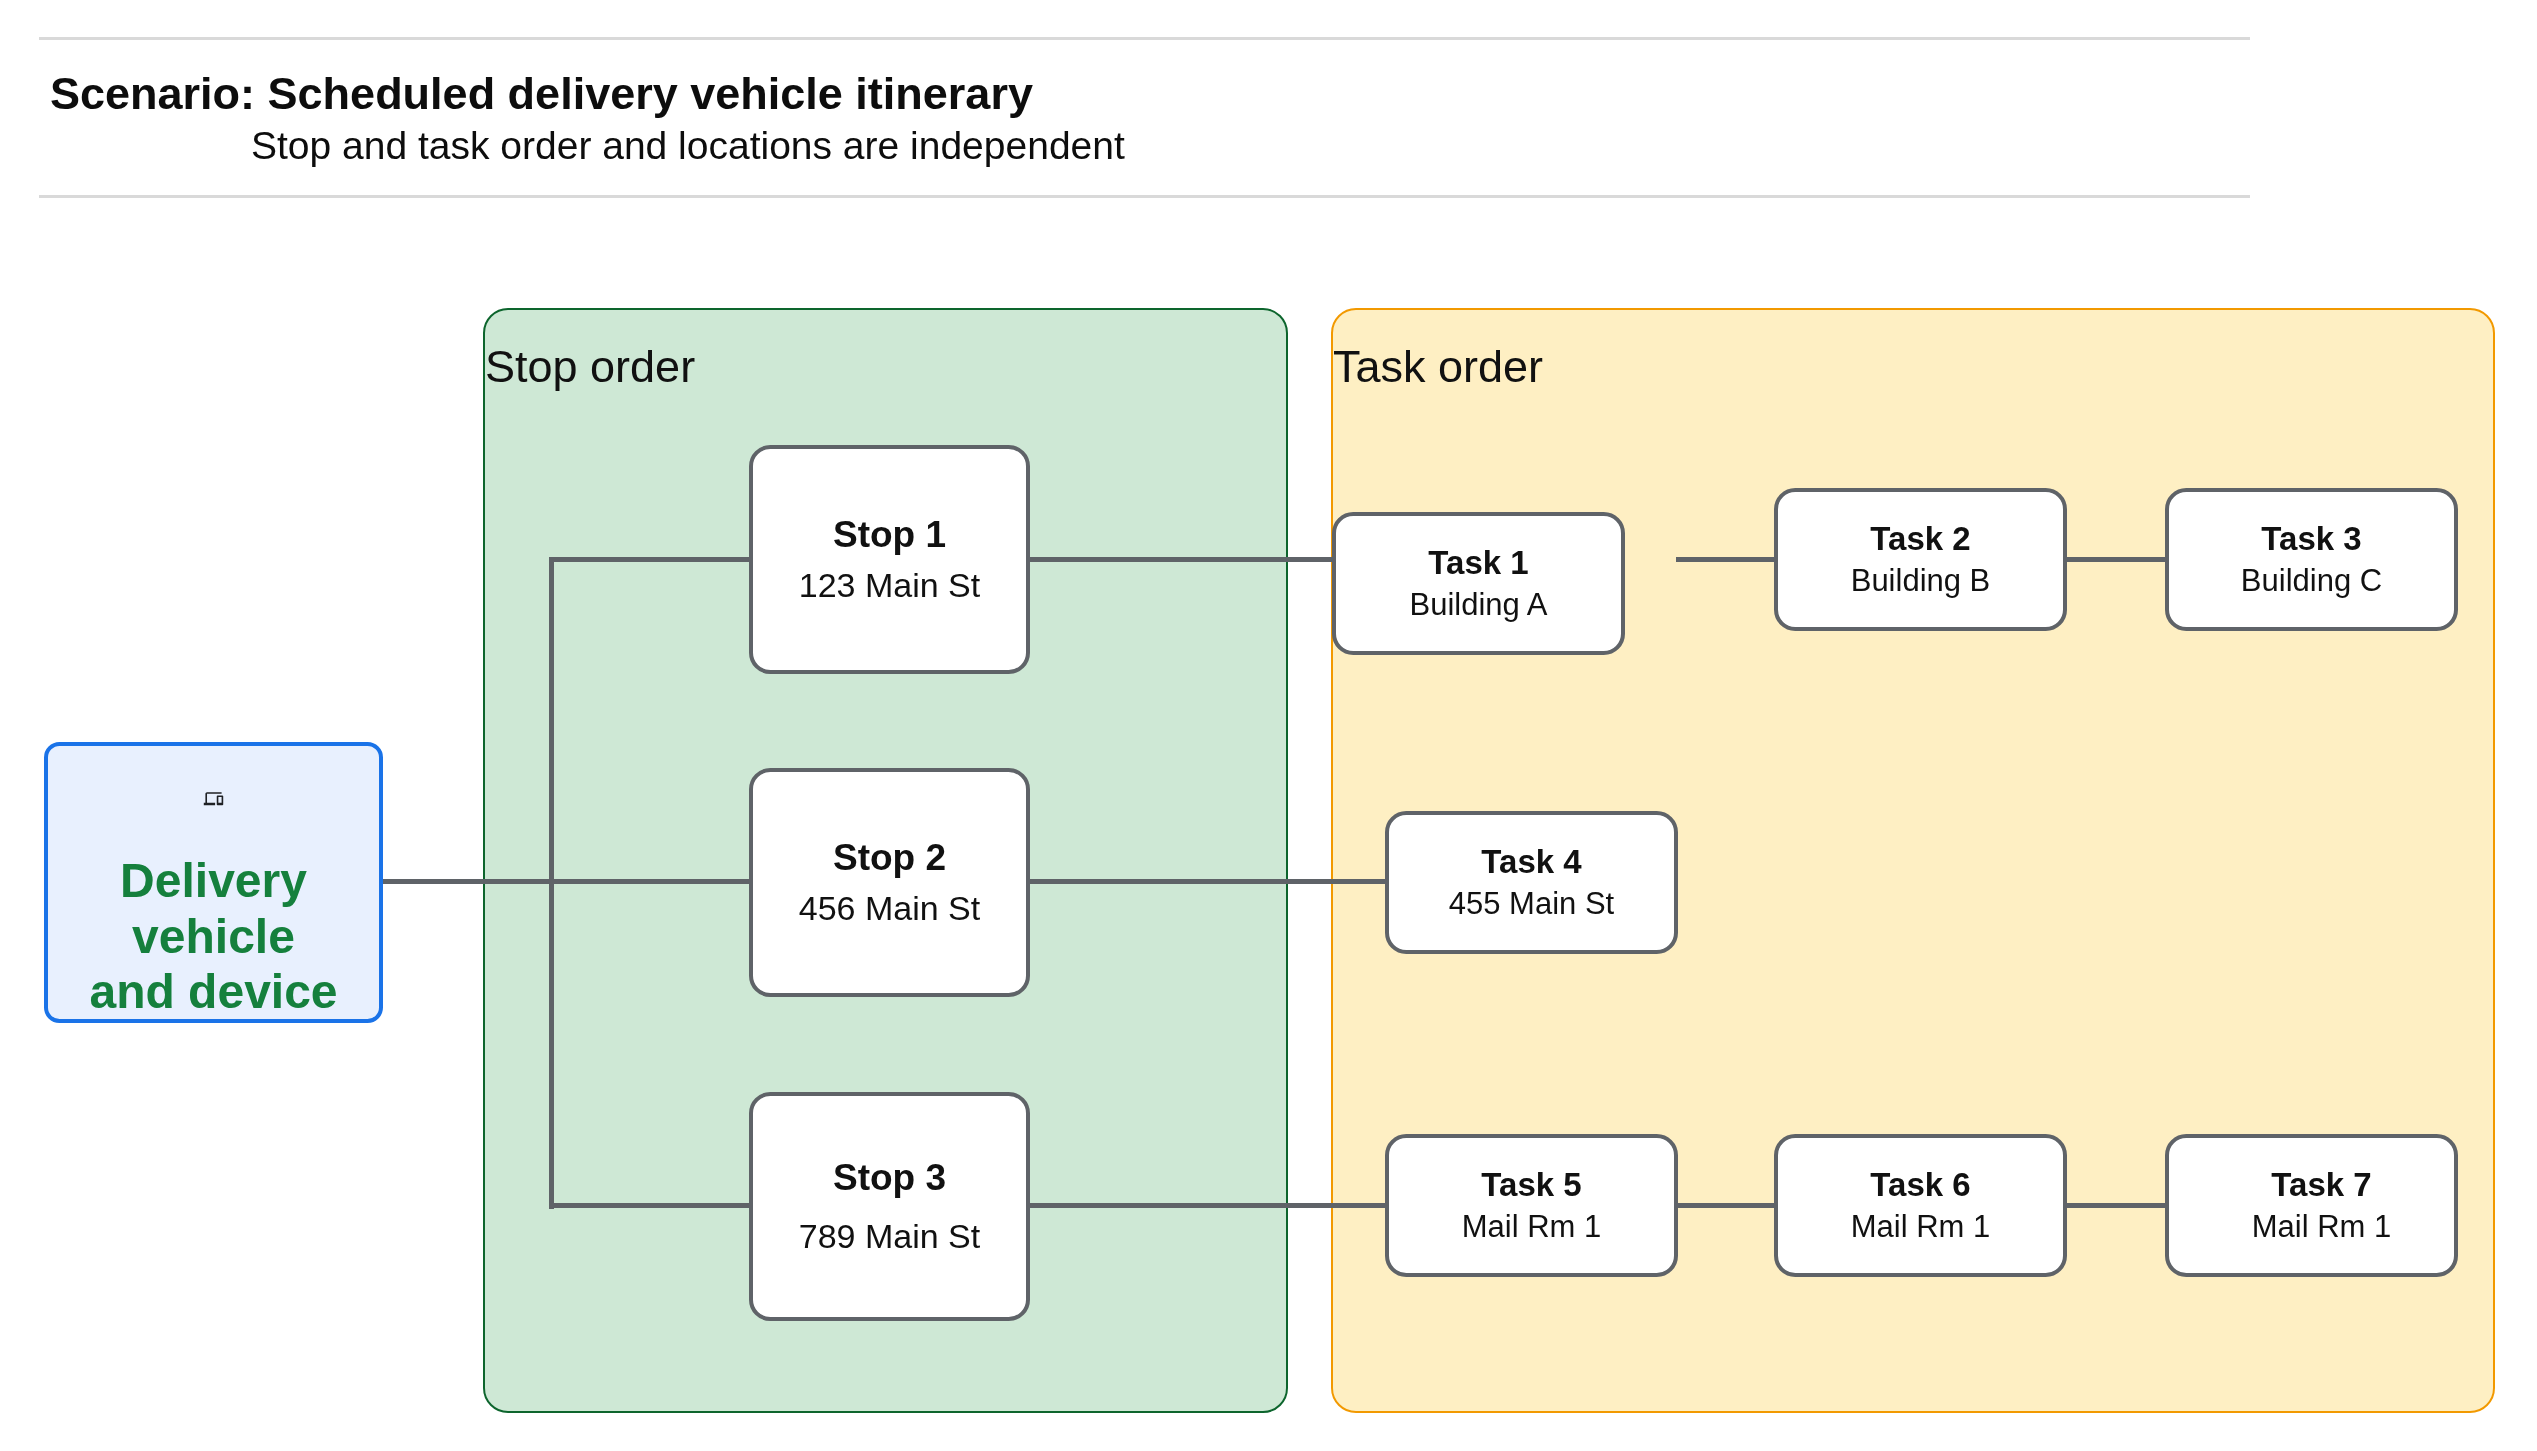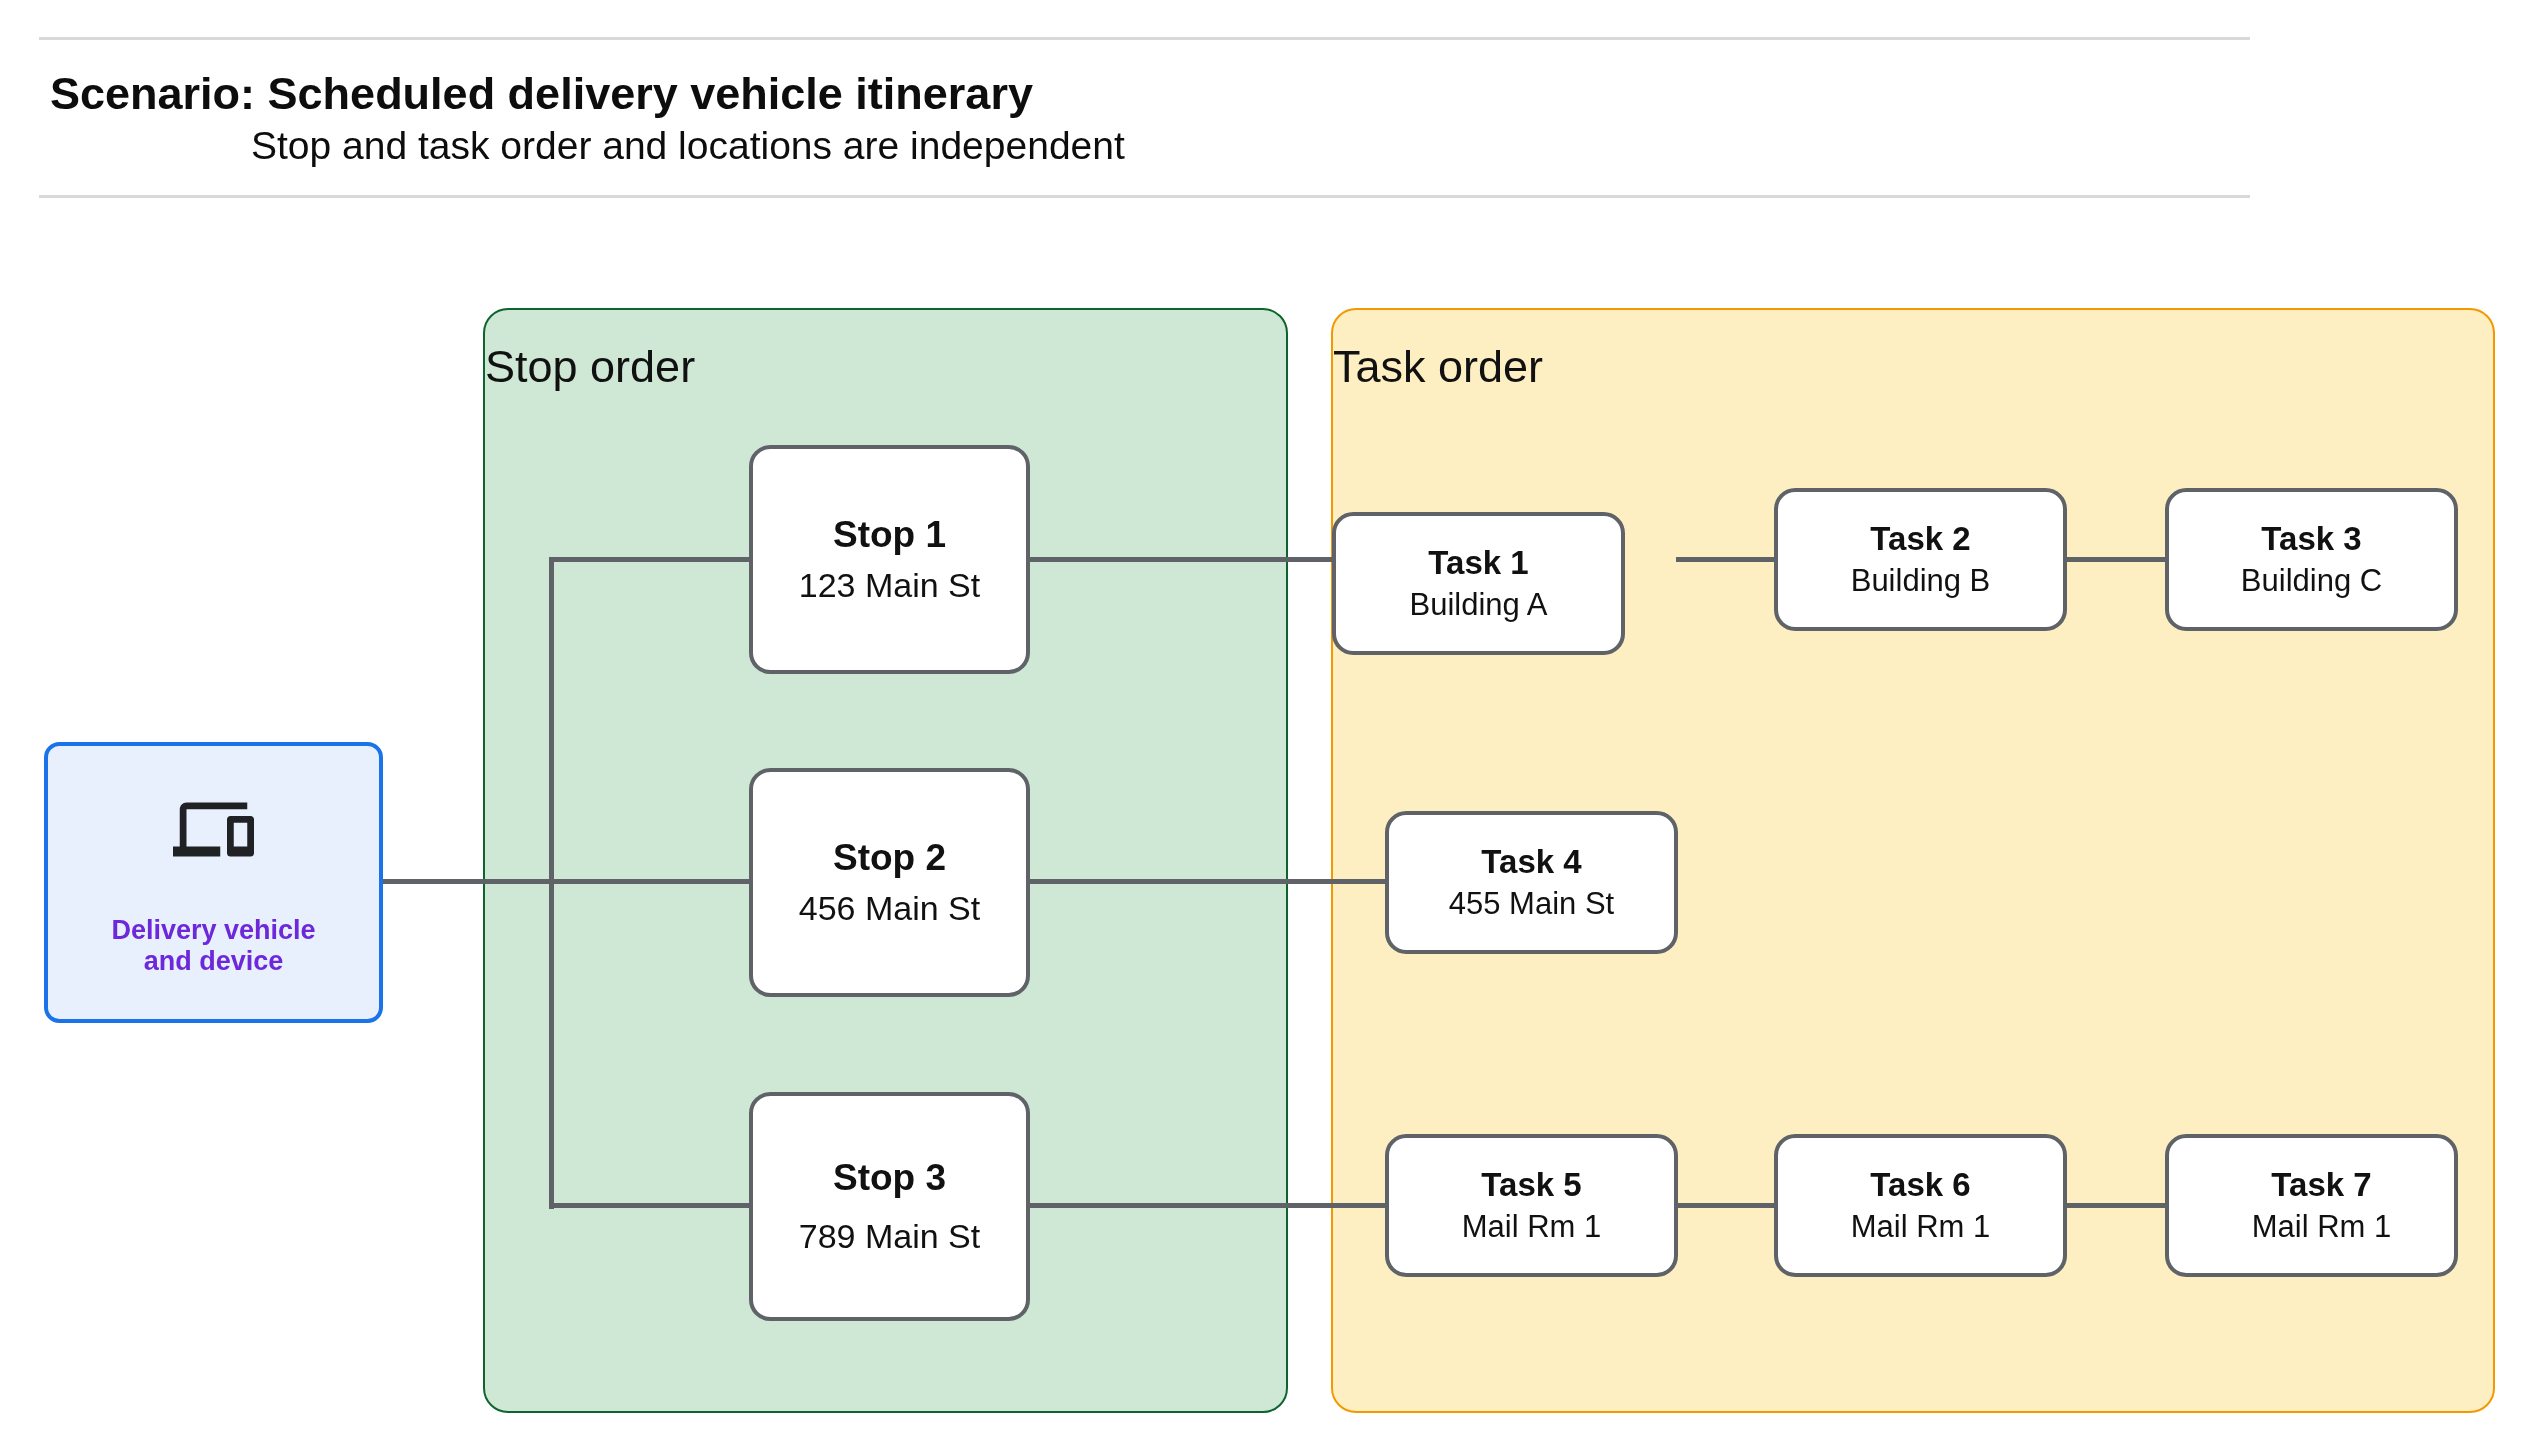--- a/index.html
+++ b/index.html
@@ -47,21 +47,21 @@
   #task-5{left:1385px;top:1134px;}
   #task-6{left:1774px;top:1134px;}
   #task-7{left:2165px;top:1134px;padding-left:20px;}
 
   .vehicle{
     position:absolute;left:44px;top:742px;width:339px;height:281px;
     background:#e8f0fe;border:4.8px solid #1a73e8;border-radius:15.5px;
     box-sizing:border-box;display:flex;flex-direction:column;align-items:center;
     padding-top:43px;z-index:3;text-align:center;
   }
-  .vehicle .v-label{margin-top:45px;font-size:27px;font-weight:bold;line-height:1.15;color:#6d28d9;text-align:center;}
+  .vehicle .v-label{margin-top:45px;font-size:48px;font-weight:bold;line-height:1.15;color:#15803d;text-align:center;}
   .devices-icon{display:block;}
 </style>
 </head>
 <body>
 
 <div id="canvas">
 
   <div class="sep-line" style="top:37px;"></div>
   <div class="page-title">Scenario: Scheduled delivery vehicle itinerary</div>
   <div class="page-subtitle">Stop and task order and locations are independent</div>

